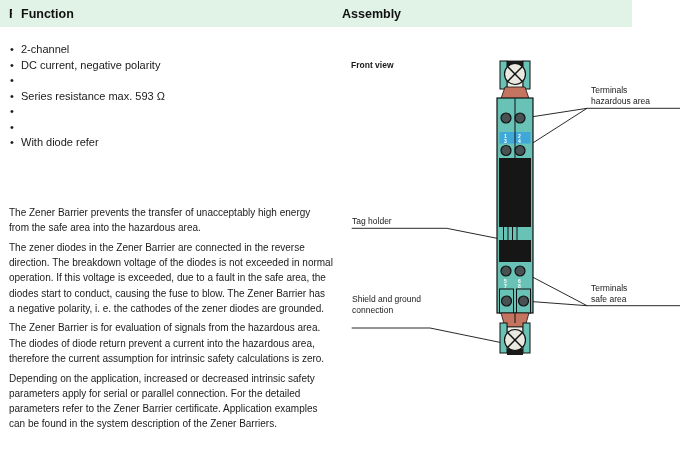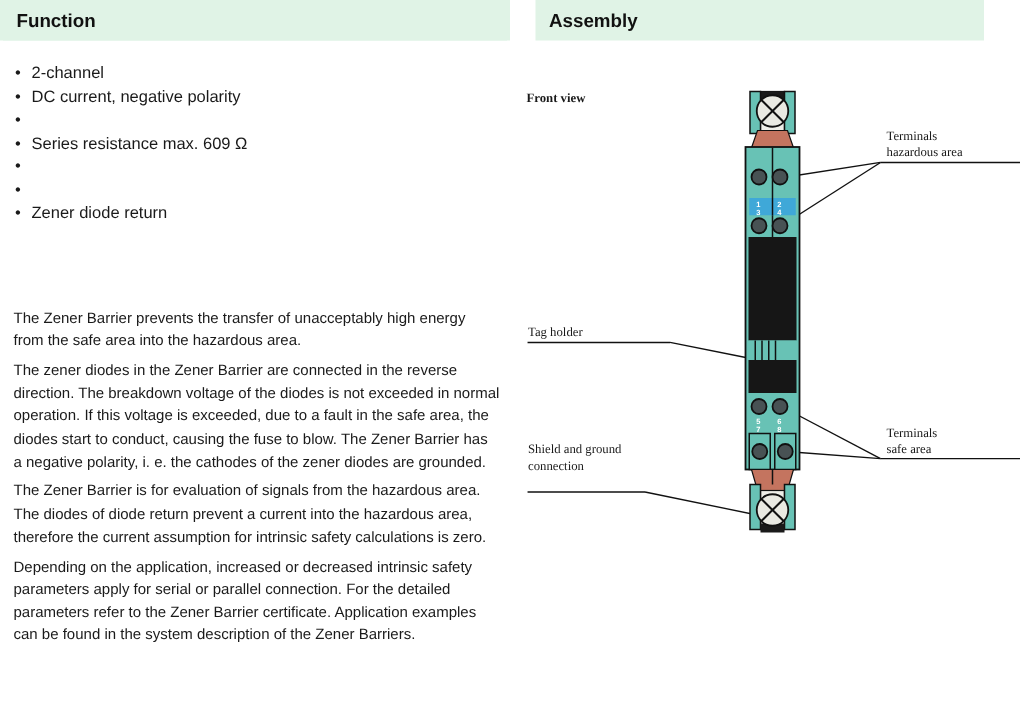--- a/index.html
+++ b/index.html
@@ -18,22 +18,22 @@
     height:27px;
     background:#e0f3e6;
     display:flex;
     align-items:center;
     padding-left:9px;
     font-size:12.5px;
     font-weight:bold;
     color:#111;
   }
   .bar-features { left:0; top:3;  width:338px; }
-  .bar-function { left:2px; top:169; width:338px; }
-  .bar-assembly { left:357px; top:3; width:299px; }
+  .bar-function { left:12px; top:169; width:338px; }
+  .bar-assembly { left:333px; top:3; width:299px; }
 
   
   .feature-list { position:absolute; left:10px; top:42px; width:326px; list-style:none; }
   .feature-list li {
     font-size:11px;
     line-height:15.5px;
     display:flex;
   }
   .feature-list .bullet { width:11px; flex:0 0 11px; }
 
@@ -45,21 +45,20 @@
     margin-bottom:4.5px;
   }
 
   
   .diagram-label {
     position:absolute;
     font-size:8.5px;
     line-height:10.5px;
     color:#1a1a1a;
     white-space:nowrap;
-    font-family:Liberation Serif, serif;
   }
   .front-view { left:351px; top:60px; font-weight:bold; }
   .lbl-haz    { left:591px; top:85px; }
   .lbl-tag    { left:352px; top:216px; }
   .lbl-safe   { left:591px; top:283px; }
   .lbl-shield { left:352px; top:294px; }
   .diagram-label span { display:block; }
 
   .assembly-svg { position:absolute; left:340px; top:40px; }
 
@@ -85,31 +84,31 @@
     </li>
   <li>
       <span class="bullet">•</span>
       <span>DC current, negative polarity</span>
     </li>
   <li>
       <span class="bullet">•</span>
     </li>
   <li>
       <span class="bullet">•</span>
-      <span>Series resistance max. 609 Ω</span>
-    </li>
-  <li>
-      <span class="bullet">•</span>
-    </li>
-  <li>
-      <span class="bullet">•</span>
-    </li>
-  <li>
-      <span class="bullet">•</span>
-      <span>Zener diode return</span>
+      <span>Series resistance max. 593 Ω</span>
+    </li>
+  <li>
+      <span class="bullet">•</span>
+    </li>
+  <li>
+      <span class="bullet">•</span>
+    </li>
+  <li>
+      <span class="bullet">•</span>
+      <span>With diode refer</span>
     </li>
 </ul>
 
 <div class="section-bar bar-function">
   <span>Function</span>
 </div>
 
 <div class="function-text">
   <p>The Zener Barrier prevents the transfer of unacceptably high energy from the safe area into the hazardous area.</p>
   <p>The zener diodes in the Zener Barrier are connected in the reverse direction. The breakdown voltage of the diodes is not exceeded in normal operation. If this voltage is exceeded, due to a fault in the safe area, the diodes start to conduct, causing the fuse to blow. The Zener Barrier has a negative polarity, i. e. the cathodes of the zener diodes are grounded.</p>

